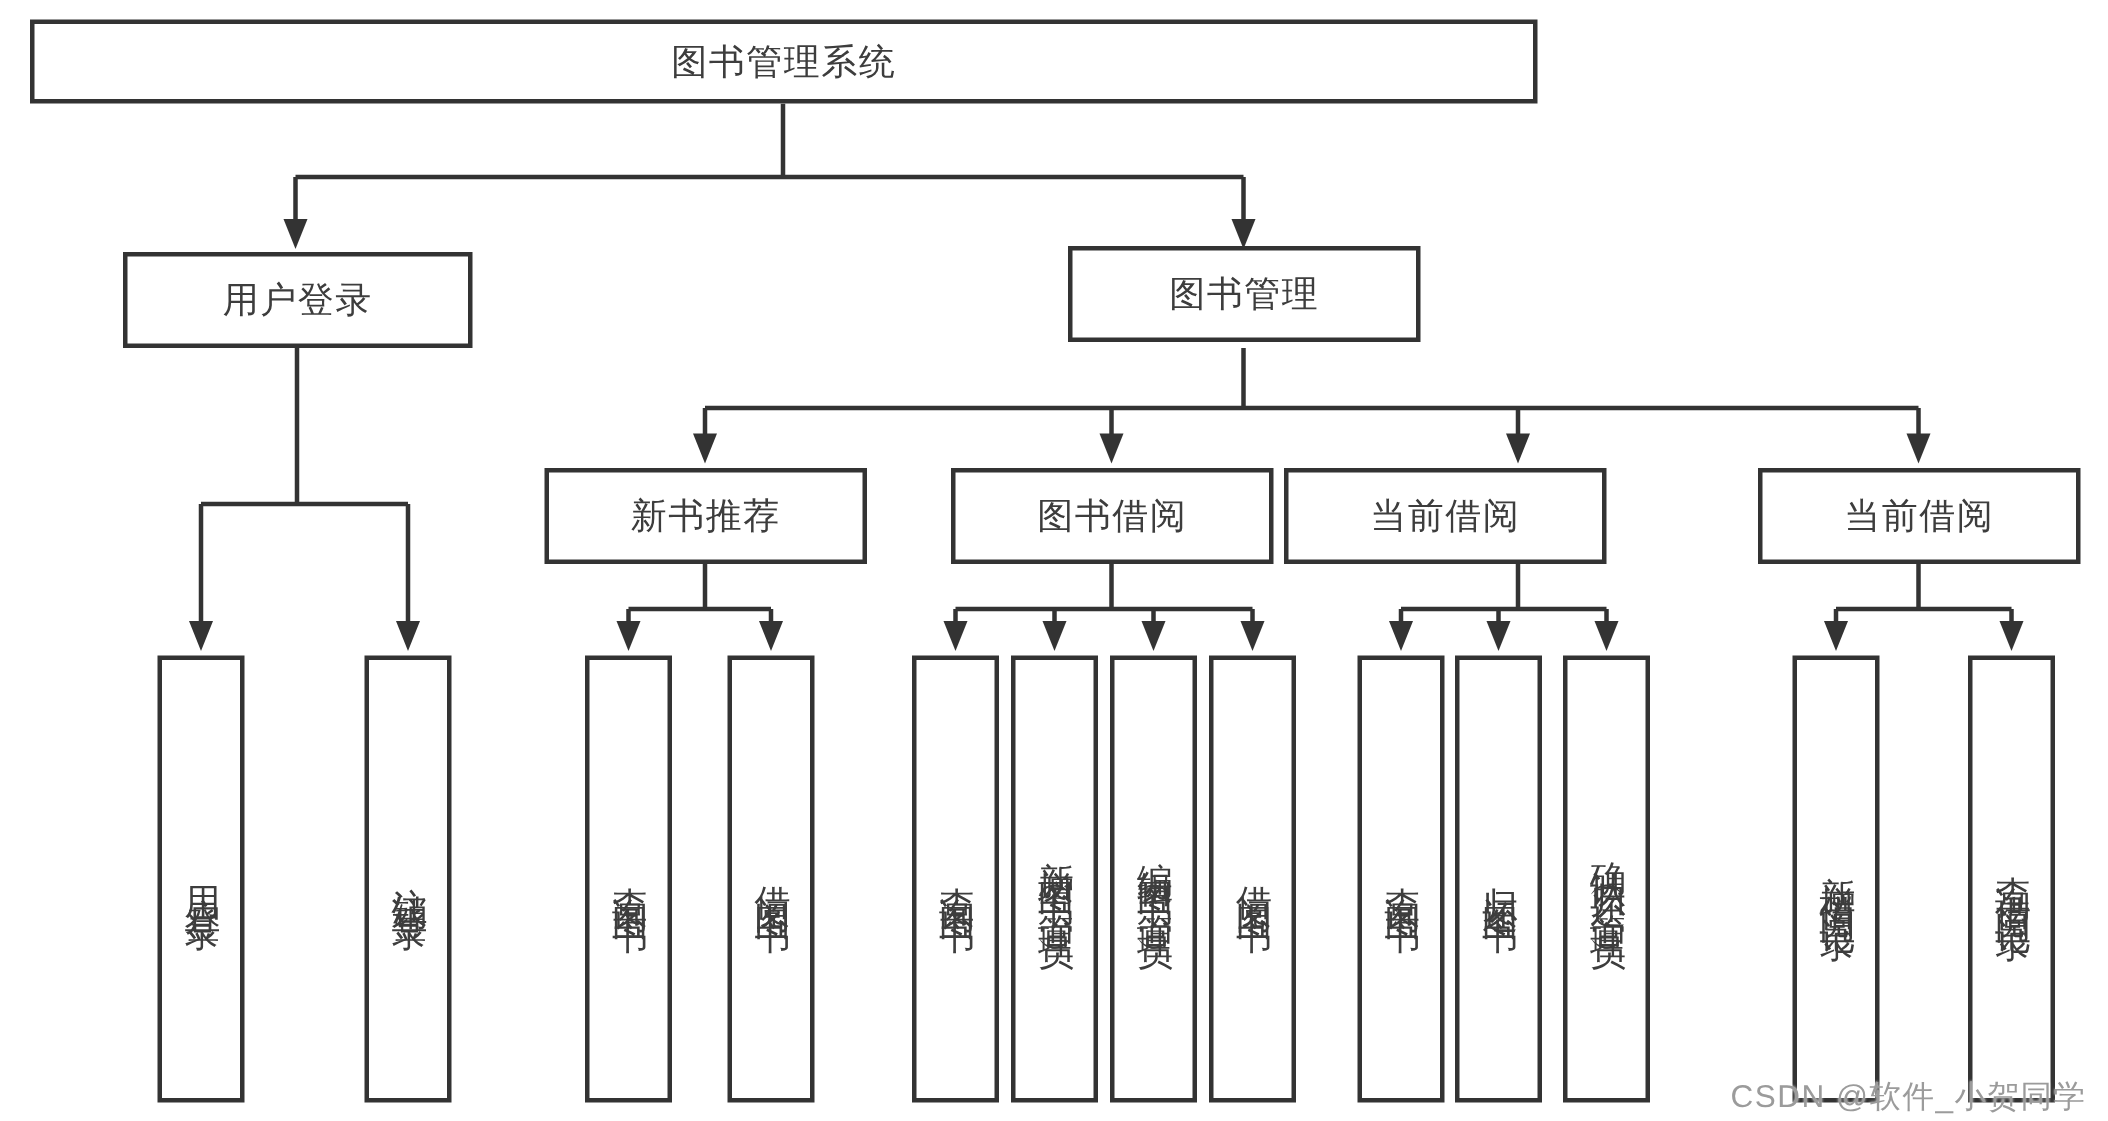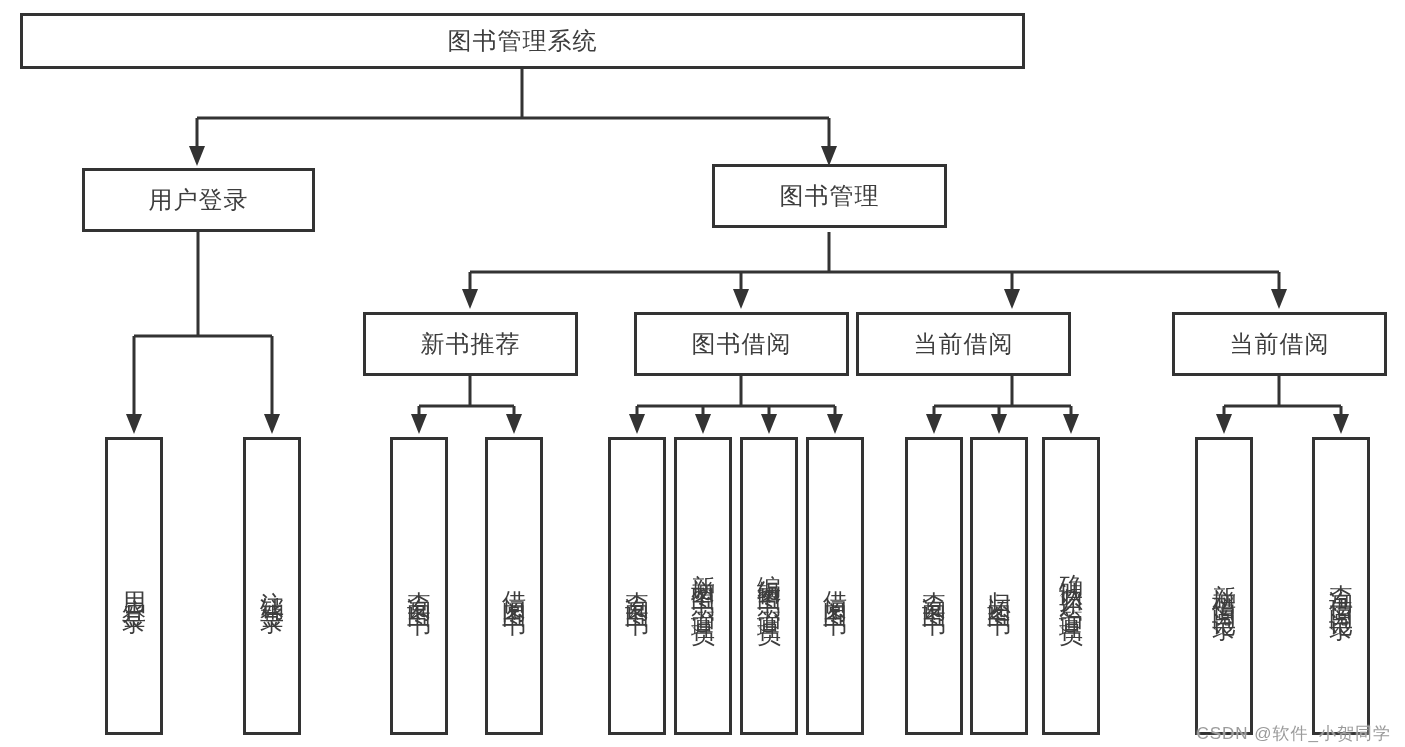--- a/index.html
+++ b/index.html
@@ -36,21 +36,21 @@
     writing-mode:vertical-rl;
     text-orientation:mixed;
     line-height:1;
     letter-spacing:7px;
     white-space:nowrap;
   }
   .watermark{
     position:absolute;
     right:14px;
     bottom:2px;
-    font-size:17px;
+    font-size:21px;
     color:var(--wm);
     letter-spacing:1px;
     text-shadow:0 0 2px #ffffff;
     pointer-events:none;
   }
 </style>
 </head>
 <body>
 
 <div class="stage">

